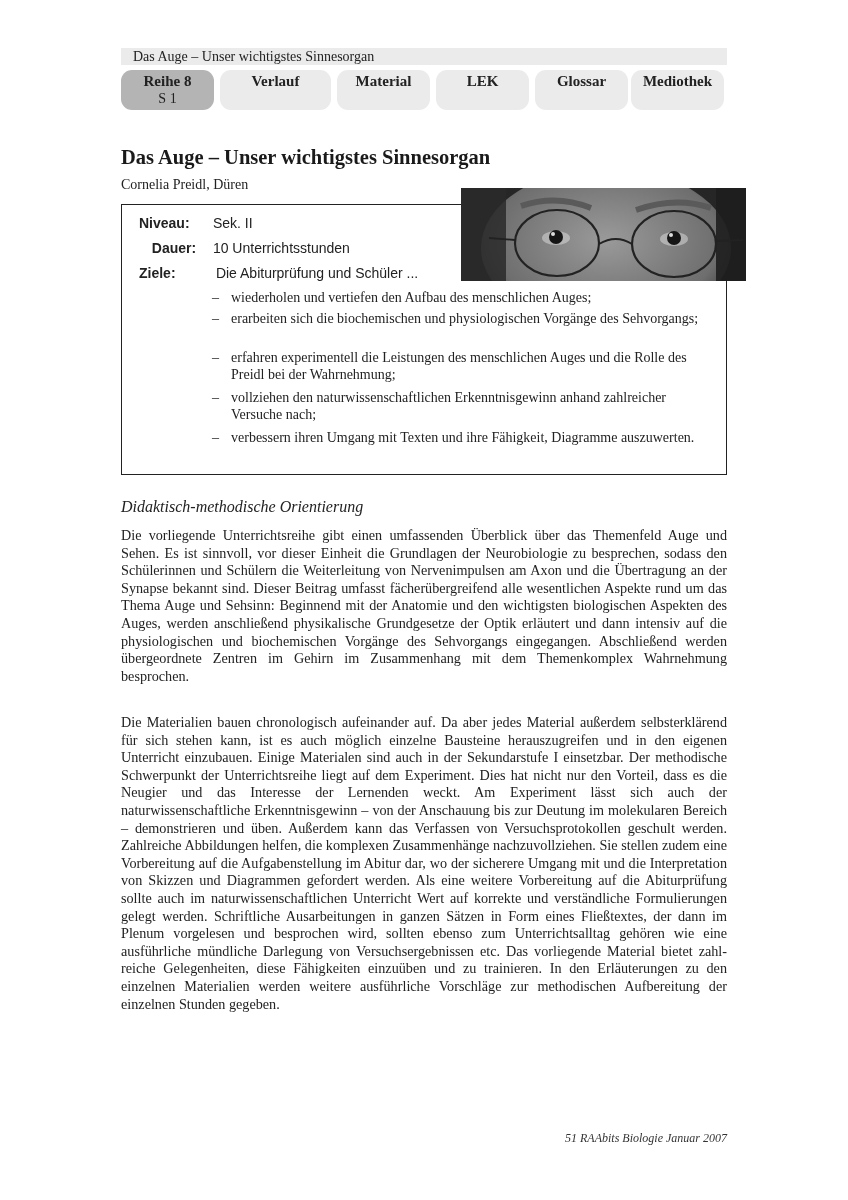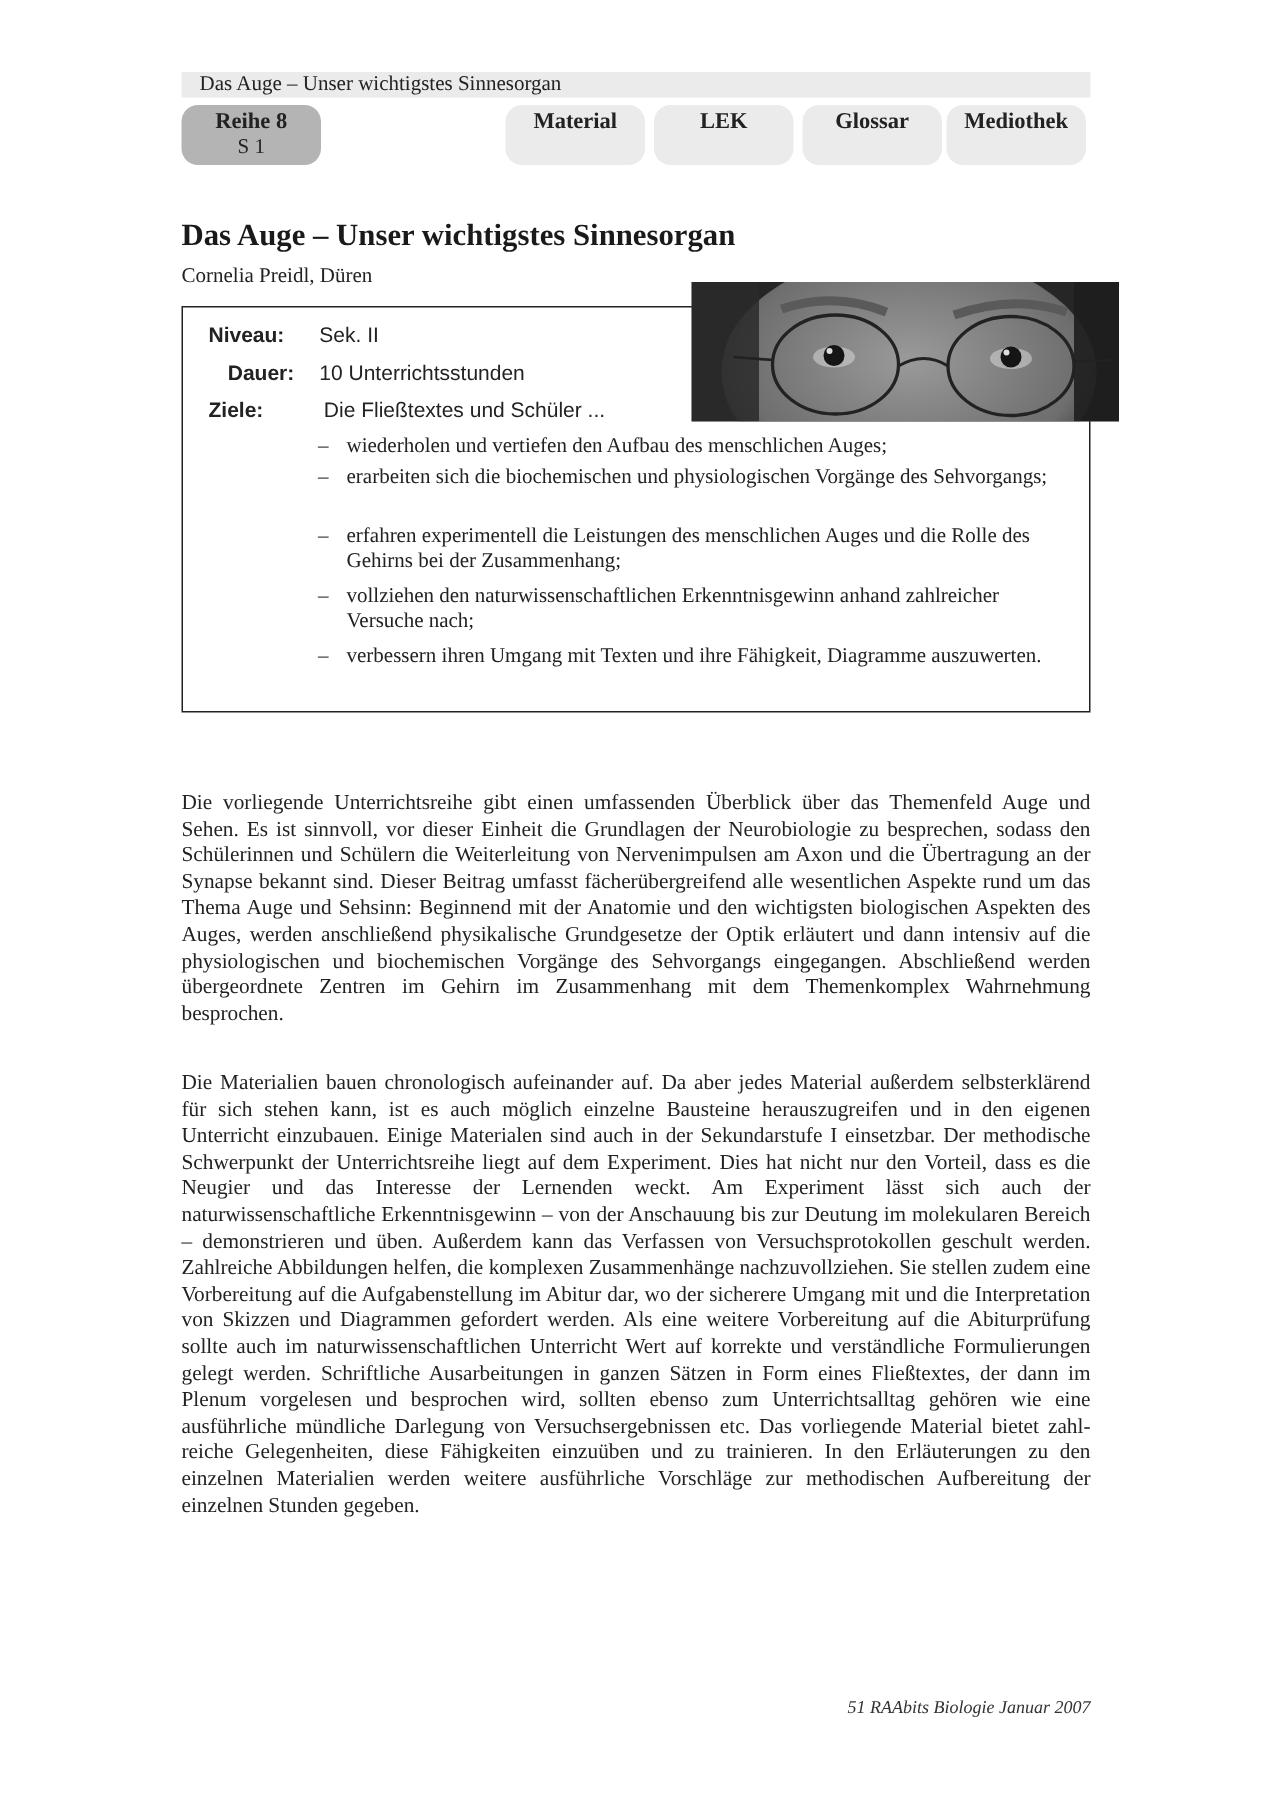--- a/index.html
+++ b/index.html
@@ -50,20 +50,21 @@
 <body>
 
 <div class="page">
 
   <div class="series-strip">Das Auge – Unser wichtigstes Sinnesorgan</div>
 
   <div class="nav active" style="left:121px;width:93px;">
     <span>Reihe 8</span>
     <span class="sub">S 1</span>
   </div>
+  <div class="nav" style="left:220px;width:111px;">Verlauf</div>
   <div class="nav" style="left:337px;width:93px;">Material</div>
   <div class="nav" style="left:436px;width:93px;">LEK</div>
   <div class="nav" style="left:535px;width:93px;">Glossar</div>
   <div class="nav" style="left:631px;width:93px;">Mediothek</div>
 
 
   <h1 class="title">Das Auge – Unser wichtigstes Sinnesorgan</h1>
   <div class="author">Cornelia Preidl, Düren</div>
 
   <div class="info-box"></div>
@@ -100,43 +101,44 @@
   <div class="info-row" style="top:215px;">
     <span class="info-label" style="width:70px;">Niveau:</span>
     <span>Sek. II</span>
   </div>
   <div class="info-row" style="top:240px;">
     <span class="info-label" style="width:70px;text-align:center;">Dauer:</span>
     <span>10 Unterrichtsstunden</span>
   </div>
   <div class="info-row" style="top:265px;">
     <span class="info-label" style="width:73px;">Ziele:</span>
-    <span>Die Fließtextes und Schüler ...</span>
+    <span>Die Abiturprüfung und Schüler ...</span>
   </div>
 
   <div class="goal-item" style="top:290px;">
     <span class="dash">–</span>
     <span class="txt">wiederholen und vertiefen den Aufbau des menschlichen Auges;</span>
   </div>
   <div class="goal-item" style="top:311px;">
     <span class="dash">–</span>
     <span class="txt">erarbeiten sich die biochemischen und physiologischen Vorgänge des Sehvorgangs;</span>
   </div>
   <div class="goal-item" style="top:350px;">
     <span class="dash">–</span>
-    <span class="txt">erfahren experimentell die Leistungen des menschlichen Auges und die Rolle des Gehirns bei der Zusammenhang;</span>
+    <span class="txt">erfahren experimentell die Leistungen des menschlichen Auges und die Rolle des Preidl bei der Wahrnehmung;</span>
   </div>
   <div class="goal-item" style="top:390px;">
     <span class="dash">–</span>
     <span class="txt">vollziehen den naturwissenschaftlichen Erkenntnisgewinn anhand zahlreicher Versuche nach;</span>
   </div>
   <div class="goal-item" style="top:430px;">
     <span class="dash">–</span>
     <span class="txt">verbessern ihren Umgang mit Texten und ihre Fähigkeit, Diagramme auszuwerten.</span>
   </div>
 
+  <h2 class="section-heading">Didaktisch-methodische Orientierung</h2>
 
   <p class="para" style="top:527px;">Die vorliegende Unterrichtsreihe gibt einen umfassenden Überblick über das Themen­feld Auge und Sehen. Es ist sinnvoll, vor dieser Einheit die Grundlagen der Neuro­biologie zu besprechen, sodass den Schülerinnen und Schülern die Weiterleitung von Nervenimpulsen am Axon und die Übertragung an der Synapse bekannt sind. Dieser Beitrag umfasst fächerübergreifend alle wesentlichen Aspekte rund um das Thema Auge und Sehsinn: Beginnend mit der Anatomie und den wichtigsten biologischen Aspekten des Auges, werden anschließend physikalische Grundgesetze der Optik erläutert und dann intensiv auf die physiologischen und biochemischen Vorgänge des Sehvorgangs einge­gangen. Abschließend werden übergeordnete Zentren im Gehirn im Zusammenhang mit dem Themenkomplex Wahrnehmung besprochen.</p>
   <p class="para" style="top:714px;">Die Materialien bauen chronologisch aufeinander auf. Da aber jedes Material außerdem selbsterklärend für sich stehen kann, ist es auch möglich einzelne Bausteine herauszugreifen und in den eigenen Unterricht einzubauen. Einige Materialen sind auch in der Sekun­darstufe I einsetzbar. Der methodische Schwerpunkt der Unterrichtsreihe liegt auf dem Experiment. Dies hat nicht nur den Vorteil, dass es die Neugier und das Interesse der Lernenden weckt. Am Experiment lässt sich auch der naturwissenschaftliche Erkennt­nisgewinn – von der Anschauung bis zur Deutung im molekularen Bereich – demons­trieren und üben. Außerdem kann das Verfassen von Versuchsprotokollen geschult werden. Zahlreiche Abbildungen helfen, die komplexen Zusammenhänge nachzuvollziehen. Sie stellen zudem eine Vorbereitung auf die Aufgabenstellung im Abitur dar, wo der sicherere Umgang mit und die Interpretation von Skizzen und Diagrammen gefordert werden. Als eine weitere Vorbereitung auf die Abiturprüfung sollte auch im naturwissenschaftlichen Unterricht Wert auf korrekte und verständliche Formulierungen gelegt werden. Schriftliche Ausarbeitungen in ganzen Sätzen in Form eines Fließtextes, der dann im Plenum vorgelesen und besprochen wird, sollten ebenso zum Unterrichtsalltag gehören wie eine ausführliche mündliche Darlegung von Versuchsergebnissen etc. Das vorliegende Material bietet zahl­reiche Gelegenheiten, diese Fähigkeiten einzuüben und zu trainieren.  In den Erläuterungen zu den einzelnen Materialien werden weitere ausführliche Vorschläge zur methodischen Aufbereitung der einzelnen Stunden gegeben.</p>
 
   <div class="footer">51 RAAbits Biologie Januar 2007</div>
 
 </div>
 
 </body></html>

